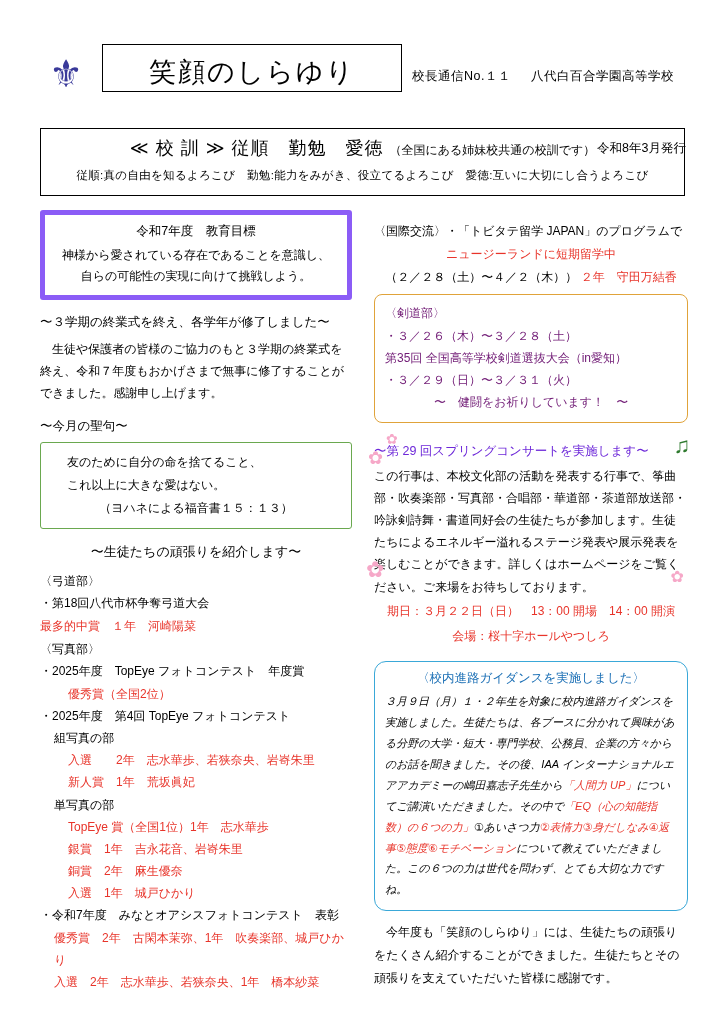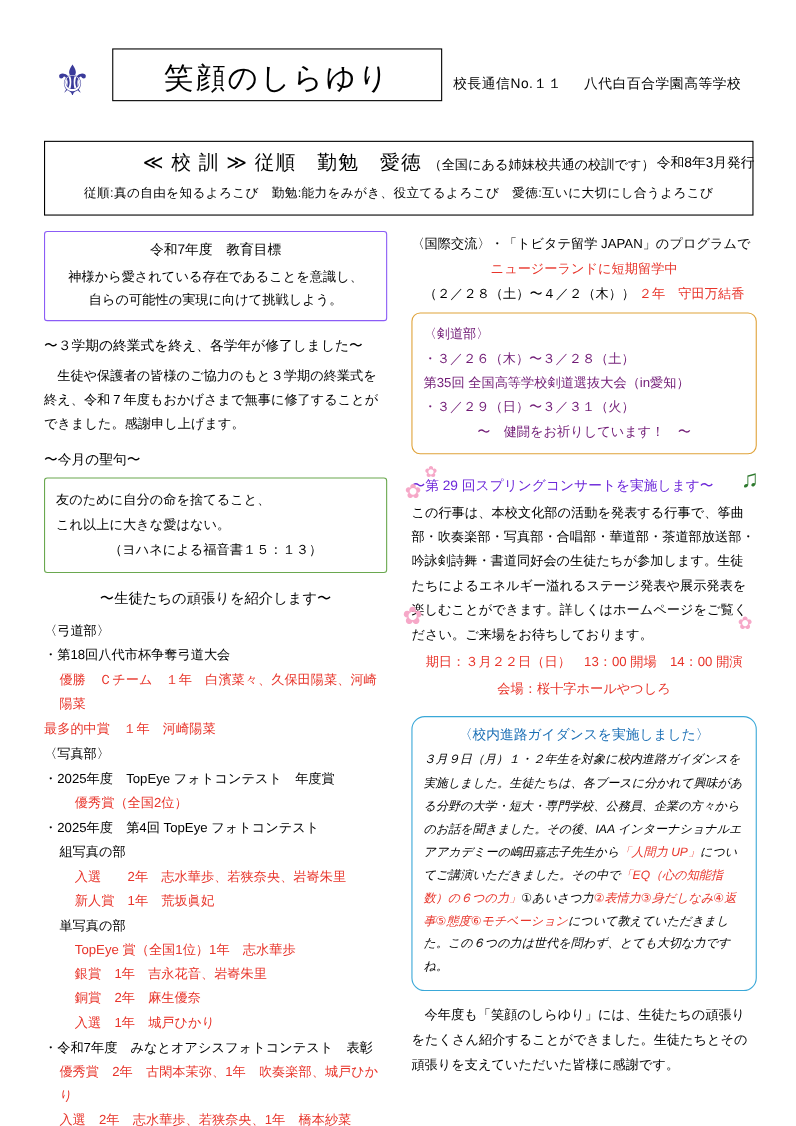--- a/index.html
+++ b/index.html
@@ -111,27 +111,27 @@
   
   .col-left {
     position: absolute;
     left: 40px;
     top: 210px;
     width: 312px;
   }
   .col-right {
     position: absolute;
     left: 374px;
-    top: 210px;
+    top: 220px;
     width: 314px;
   }
 
   
   .goal-box {
-    border: 1px solid #8b5cf6;
+    border: 5px solid #8b5cf6;
     border-radius: 3px;
     padding: 6px 8px 8px 8px;
     box-sizing: border-box;
     font-size: 12px;
     line-height: 1.75;
   }
   .goal-title {
     text-align: center;
     font-size: 12.5px;
     margin-bottom: 2px;
@@ -147,21 +147,21 @@
   }
   .para {
     font-size: 12px;
     line-height: 1.85;
     text-indent: 1em;
   }
 
   .verse-box {
     border: 1px solid #6aa84f;
     border-radius: 3px;
-    padding: 8px 10px;
+    padding: 8px 26px;
     box-sizing: border-box;
     font-size: 12px;
     line-height: 1.9;
     margin-top: 4px;
   }
   .verse-ref {
     text-align: center;
   }
 
   .center-head {
@@ -323,21 +323,20 @@
     <div class="verse-box">
       <div>友のために自分の命を捨てること、</div>
       <div>これ以上に大きな愛はない。</div>
       <div class="verse-ref">（ヨハネによる福音書１５：１３）</div>
     </div>
 
     <div class="center-head">〜生徒たちの頑張りを紹介します〜</div>
 
     <div class="club-head">〈弓道部〉</div>
     <div class="item">・第18回八代市杯争奪弓道大会</div>
-    <div class="item red indent1">優勝　Ｃチーム　１年　白濱菜々、久保田陽菜、河崎陽菜</div>
     <div class="item red">最多的中賞　１年　河崎陽菜</div>
 
     <div class="club-head">〈写真部〉</div>
     <div class="item">・2025年度　TopEye フォトコンテスト　年度賞</div>
     <div class="item red indent2">優秀賞（全国2位）</div>
     <div class="item">・2025年度　第4回 TopEye フォトコンテスト</div>
     <div class="item indent1">組写真の部</div>
     <div class="item red indent2">入選　　2年　志水華歩、若狭奈央、岩㟢朱里</div>
     <div class="item red indent2">新人賞　1年　荒坂眞妃</div>
     <div class="item indent1">単写真の部</div>

